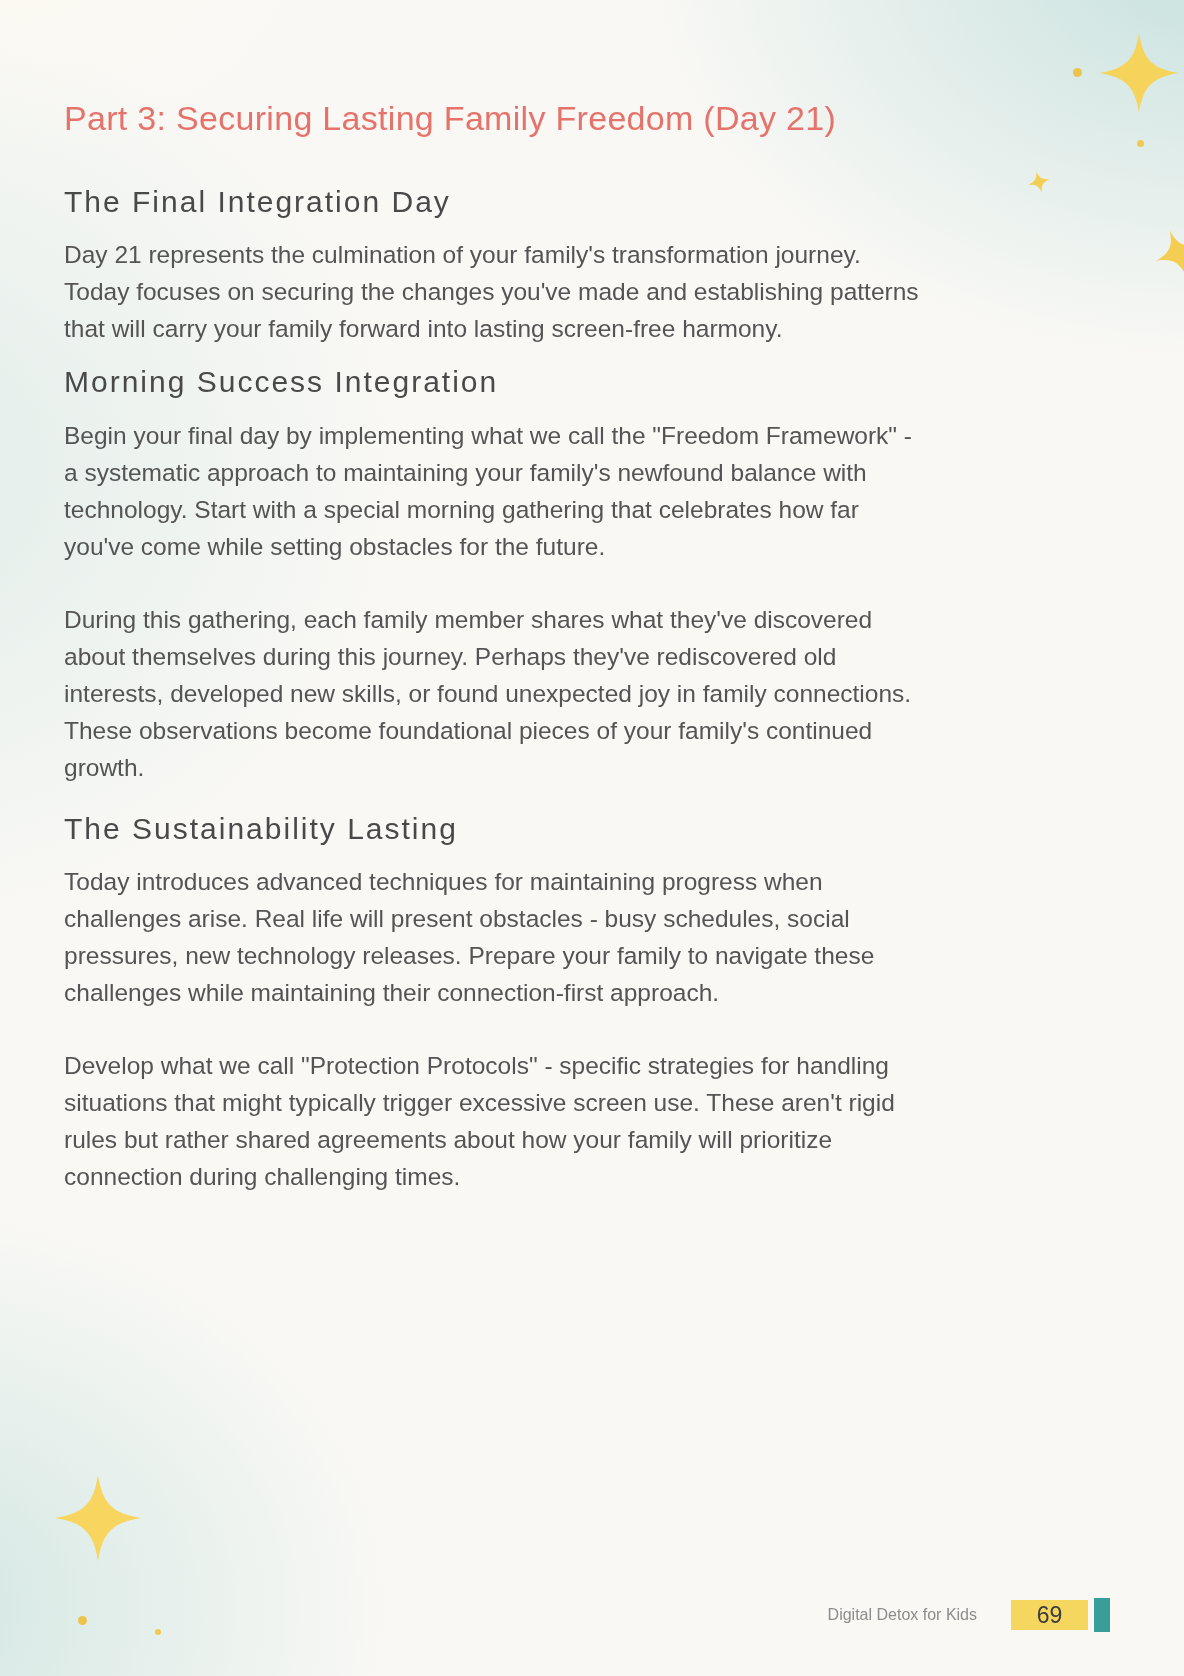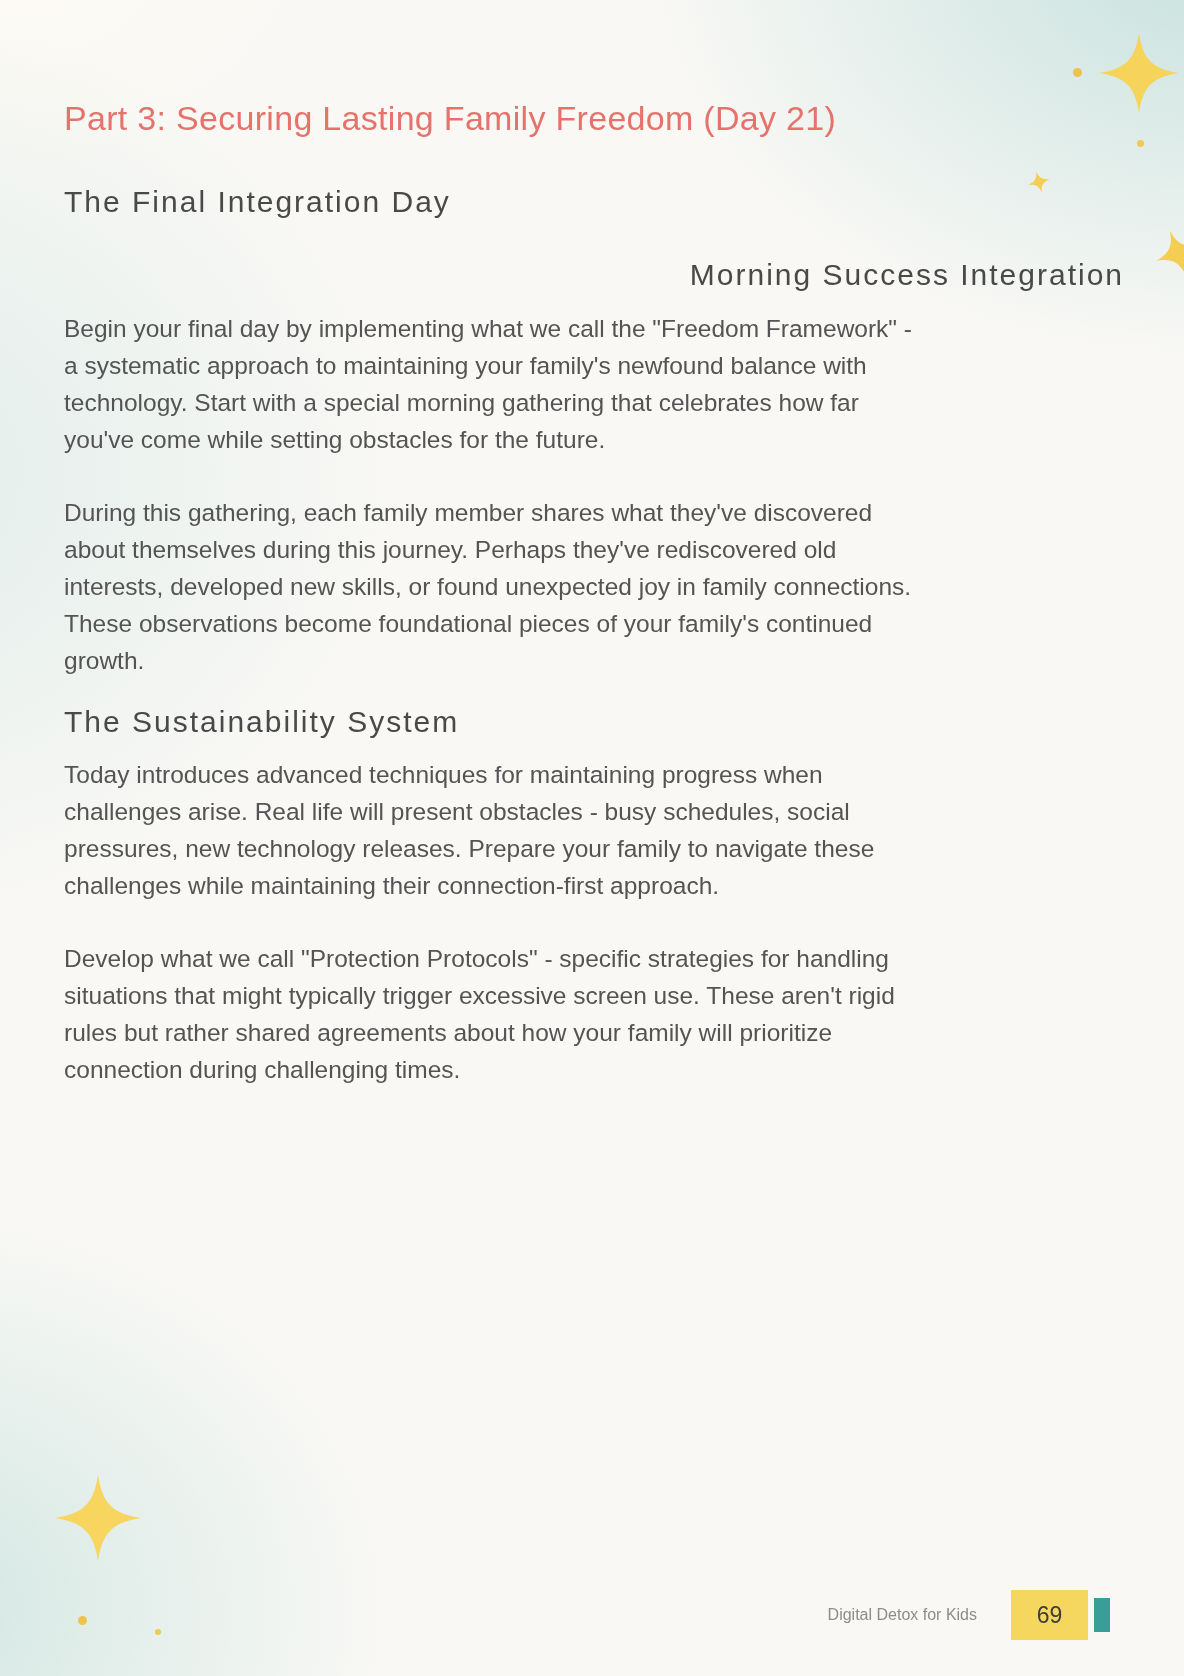--- a/index.html
+++ b/index.html
@@ -36,42 +36,42 @@
     letter-spacing:0.3px;
     color:var(--coral);
   }
   h2{
     font-size:30px;line-height:1.25;font-weight:400;
     letter-spacing:2px;
     color:var(--heading-gray);
     margin:36px 0 0 0;
   }
   h2.s1{margin-top:44px;}
-  h2.s2{margin-top:36px;text-align:right;}
+  h2.s2{margin-top:16px;}
   h2.s3{margin-top:24px;}
   p.para{
     margin:14px 0 0 0;
     font-size:24.5px;line-height:37px;
     color:var(--body-gray);
     white-space:pre-line;
   }
   p.para.first{margin-top:16px;}
   p.para.gap{margin-top:36px;}
   .footer{
     position:absolute;right:74px;bottom:44px;
     display:flex;align-items:center;height:34px;
   }
   .book-title{
     color:var(--footer-gray);
     font-size:16px;
     margin-right:34px;
     white-space:nowrap;
   }
   .page-badge{
-    width:77px;height:50px;
+    width:77px;height:30px;
     background:var(--badge-yellow);
     color:var(--badge-text);
     font-size:23px;
     display:flex;align-items:center;justify-content:center;
     margin-right:6px;
   }
   .accent-bar{
     width:16px;height:34px;
     background:var(--teal-accent);
   }
@@ -109,37 +109,40 @@
       </div>
       <div class="sparkle" style="left: 77.5px; top: 1615.5px; width: 9px; height: 9px; background: rgb(238, 195, 77); border-radius: 50%;"></div>
       <div class="sparkle" style="left: 155px; top: 1629px; width: 6px; height: 6px; background: rgb(240, 202, 80); border-radius: 50%;"></div>
     </div>
 
   <main class="content">
     <h1>Part 3: Securing Lasting Family Freedom (Day 21)</h1>
 
     <section>
       <h2 class="s1">The Final Integration Day</h2>
+      <p class="para first">Day 21 represents the culmination of your family's transformation journey.
+Today focuses on securing the changes you've made and establishing patterns
+that will carry your family forward into lasting screen-free harmony.</p>
     </section>
 
     <section>
       <h2 class="s2">Morning Success Integration</h2>
       <p class="para first">Begin your final day by implementing what we call the "Freedom Framework" -
 a systematic approach to maintaining your family's newfound balance with
 technology. Start with a special morning gathering that celebrates how far
 you've come while setting obstacles for the future.</p>
       <p class="para gap">During this gathering, each family member shares what they've discovered
 about themselves during this journey. Perhaps they've rediscovered old
 interests, developed new skills, or found unexpected joy in family connections.
 These observations become foundational pieces of your family's continued
 growth.</p>
     </section>
 
     <section>
-      <h2 class="s3">The Sustainability System</h2>
+      <h2 class="s3">The Sustainability Lasting</h2>
       <p class="para first">Today introduces advanced techniques for maintaining progress when
 challenges arise. Real life will present obstacles - busy schedules, social
 pressures, new technology releases. Prepare your family to navigate these
 challenges while maintaining their connection-first approach.</p>
       <p class="para gap">Develop what we call "Protection Protocols" - specific strategies for handling
 situations that might typically trigger excessive screen use. These aren't rigid
 rules but rather shared agreements about how your family will prioritize
 connection during challenging times.</p>
     </section>
   </main>

